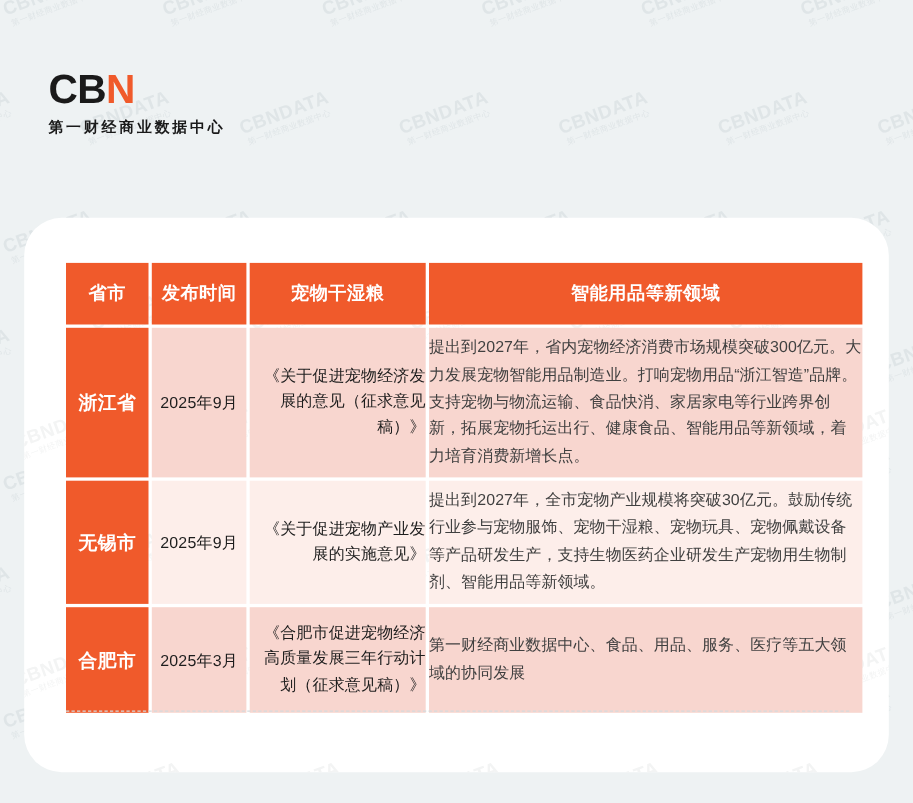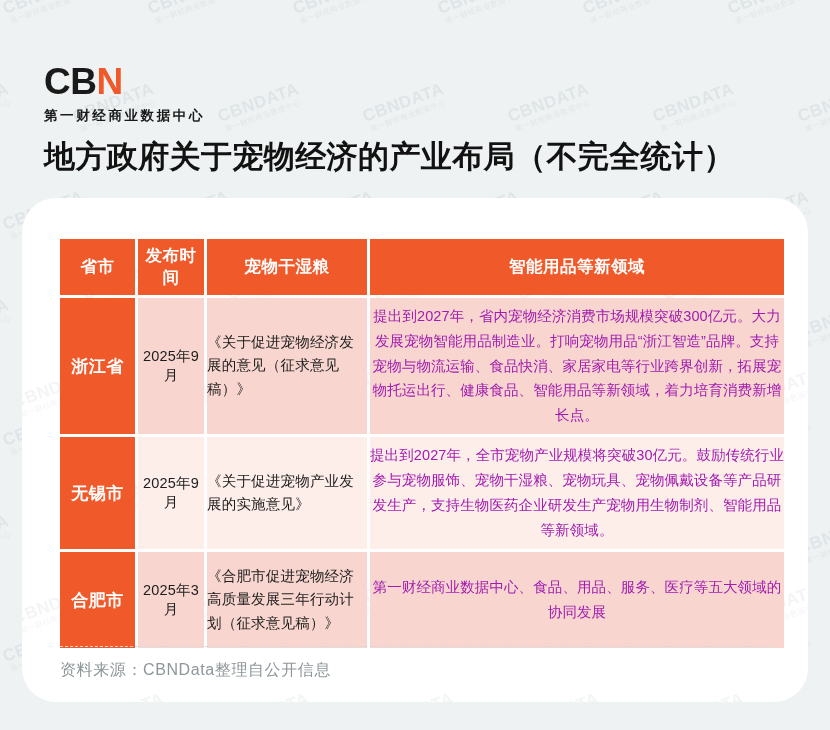--- a/index.html
+++ b/index.html
@@ -148,29 +148,29 @@
   }
   td.col-date {
     font-size: 14.5px;
     color: #1d1d1d;
     text-align: center;
     letter-spacing: 0.2px;
   }
   td.col-doc {
     font-size: 14.5px;
     color: #1d1d1d;
-    text-align: left;
+    text-align: right;
     line-height: 1.62;
     padding: 8px 10px;
     letter-spacing: 0.2px;
   }
   td.col-detail {
     font-size: 14.5px;
-    color: #a21caf;
-    text-align: center;
+    color: #404040;
+    text-align: left;
     line-height: 1.72;
     padding: 10px 6px 10px 8px;
     letter-spacing: 0.1px;
   }
   tr.shade-a td.col-date,
   tr.shade-a td.col-doc,
   tr.shade-a td.col-detail { background: #f8d6cf; }
   tr.shade-b td.col-date,
   tr.shade-b td.col-doc,
   tr.shade-b td.col-detail { background: #fdeeea; }
@@ -404,21 +404,20 @@
 <div id="page">
 
   <div id="brand">
     <div id="brand-wordmark">
       <span>CB</span>
         <span class="accent">N</span>
     </div>
     <div id="brand-sub">第一财经商业数据中心</div>
   </div>
 
-  <div id="page-title">地方政府关于宠物经济的产业布局（不完全统计）</div>
 
   <div id="card">
     <div id="card-watermarks">
         <div class="wm on-card" style="left: -12px; top: -20px;">
           <span class="wm-sub">第一财经商业数据中心</span>
         </div>
         <div class="wm on-card" style="left: 133px; top: -20px;">
           <span class="wm-sub">第一财经商业数据中心</span>
         </div>
         <div class="wm on-card" style="left: 278px; top: -20px;">
@@ -551,21 +550,21 @@
         </div>
         <div class="wm on-card" style="left: 783px; top: 520px;">
           <span class="wm-main">CBNDATA</span>
         </div>
       </div>
 
     <table id="data-table">
       <thead>
         <tr>
           <th style="width:75px">省市</th>
-          <th style="width:66px">发布时间</th>
+          <th style="width:86px">发布时间</th>
           <th style="width:160px">宠物干湿粮</th>
           <th>智能用品等新领域</th>
         </tr>
       </thead>
       <tbody id="table-body">
           <tr class="shade-a" style="height: 136px;">
             <td class="col-region">浙江省</td>
             <td class="col-date">2025年9月</td>
             <td class="col-doc">《关于促进宠物经济发展的意见（征求意见稿）》</td>
             <td class="col-detail">提出到2027年，省内宠物经济消费市场规模突破300亿元。大力发展宠物智能用品制造业。打响宠物用品“浙江智造”品牌。支持宠物与物流运输、食品快消、家居家电等行业跨界创新，拓展宠物托运出行、健康食品、智能用品等新领域，着力培育消费新增长点。</td>
@@ -579,16 +578,15 @@
           <tr class="shade-a" style="height: 96px;">
             <td class="col-region">合肥市</td>
             <td class="col-date">2025年3月</td>
             <td class="col-doc">《合肥市促进宠物经济高质量发展三年行动计划（征求意见稿）》</td>
             <td class="col-detail">第一财经商业数据中心、食品、用品、服务、医疗等五大领域的协同发展</td>
           </tr>
         </tbody>
     </table>
 
     <div id="source-divider"></div>
-    <div id="source-note">资料来源：CBNData整理自公开信息</div>
   </div>
 
 </div>
 
 </body></html>

